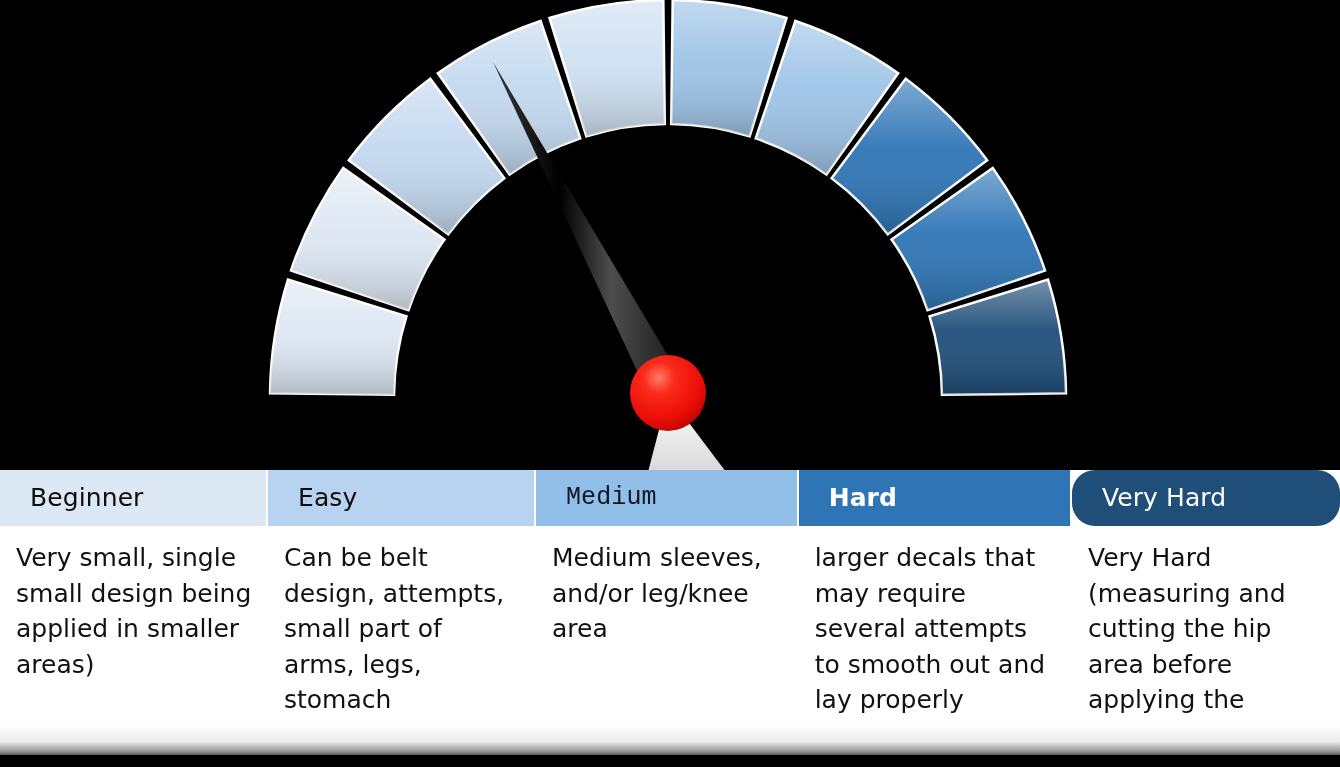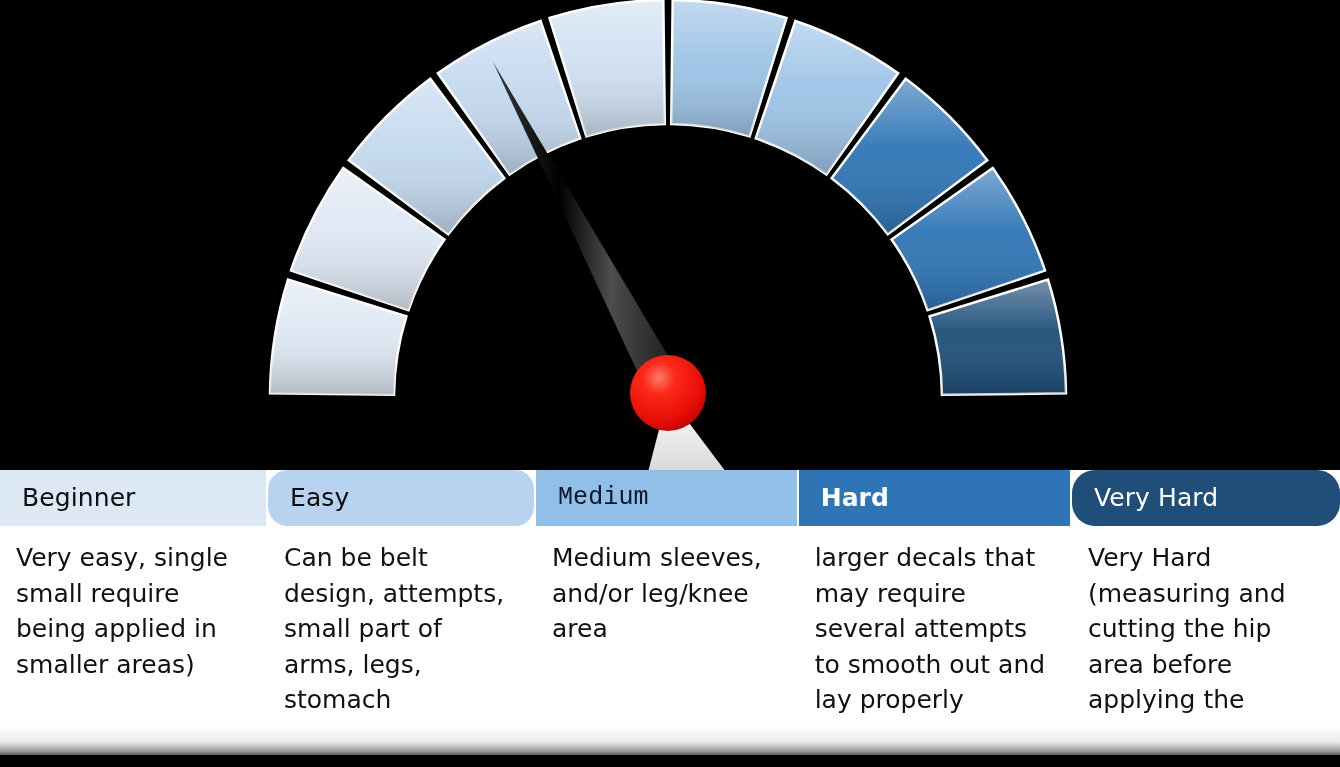--- a/index.html
+++ b/index.html
@@ -10,21 +10,21 @@
   #gauge-wrap{position:absolute;left:0;top:0;width:1340px;height:472px;}
   #gauge-svg{position:absolute;left:0;top:0;}
 
   
   #table-wrap{position:absolute;left:0;top:470px;width:1340px;height:286px;
               background:#fff;box-sizing:border-box;}
   #legend-table{width:100%;border-collapse:collapse;table-layout:fixed;}
   #legend-table td{vertical-align:top;padding:0;border:none;}
 
   tr.header-row td{height:56px;}
-  .hdr{height:56px;display:flex;align-items:center;padding:0 0 0 22px;
+  .hdr{height:56px;display:flex;align-items:center;padding:0 0 0 30px;
        font-size:25px;line-height:1.1;letter-spacing:.1px;
        border-right:2px solid #fff;box-sizing:border-box;white-space:nowrap;}
   .hdr.last{border-right:none;border-radius:23px;}
 
   .cell{padding:14px 16px 10px 16px;font-size:25px;line-height:1.42;color:#111;
         box-sizing:border-box;}
 
   #table-shadow{position:absolute;left:0;top:725px;width:1340px;height:30px;
      background:linear-gradient(to bottom,rgba(255,255,255,1) 0%,
         rgba(235,235,235,1) 55%, rgba(150,150,150,1) 88%, rgba(90,90,90,1) 100%);}
@@ -103,35 +103,35 @@
           <col style="width:19.6%">
         <col style="width:20.4%">
           <col style="width:20.0%">
       </colgroup>
       <tbody>
         <tr class="header-row">
           <td>
             <div class="hdr" id="h0" style="background: rgb(220, 233, 245); color: rgb(13, 13, 13);">Beginner</div>
           </td>
           <td>
-            <div class="hdr" id="h1" style="background: rgb(184, 211, 239); color: rgb(13, 13, 13); border-radius: 20px;">Easy</div>
+            <div class="hdr" id="h1" style="background: rgb(184, 211, 239); color: rgb(13, 13, 13);">Easy</div>
           </td>
           <td>
             <div class="hdr" id="h2" style="background: rgb(146, 191, 232); color: #0f172a; font-family: Liberation Mono, monospace;">Medium</div>
           </td>
           <td>
             <div class="hdr" id="h3" style="background: rgb(47, 117, 181); color: rgb(255, 255, 255); font-weight: bold;">Hard</div>
           </td>
           <td>
             <div class="hdr last" id="h4" style="background: rgb(31, 78, 121); color: rgb(255, 255, 255);">Very Hard</div>
           </td>
         </tr>
         <tr class="body-row">
           <td>
-            <div class="cell">Very easy, single small require being applied in smaller areas)</div>
+            <div class="cell">Very small, single small design being applied in smaller areas)</div>
           </td>
           <td>
             <div class="cell">Can be belt design, attempts, small part of arms, legs, stomach</div>
           </td>
           <td>
             <div class="cell">Medium sleeves, and/or leg/knee area</div>
           </td>
           <td>
             <div class="cell">larger decals that may require several attempts to smooth out and lay properly</div>
           </td>

